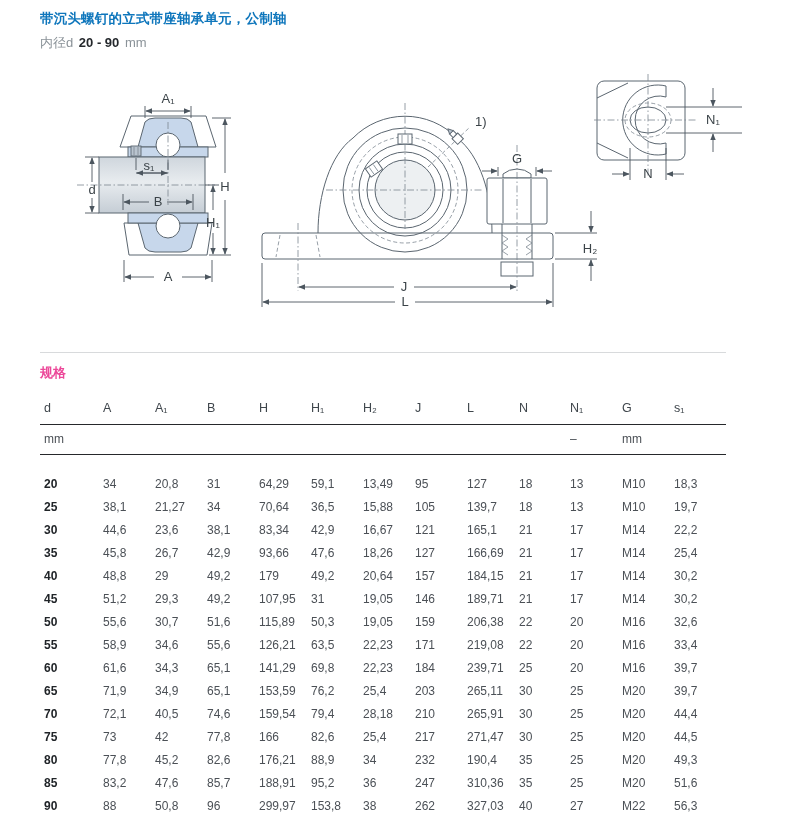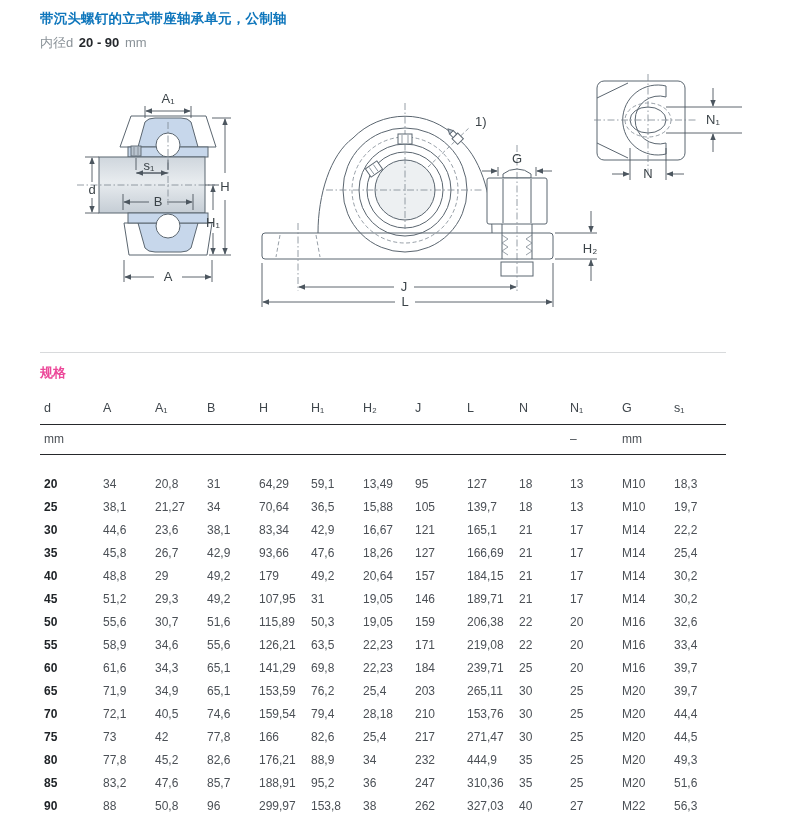--- a/index.html
+++ b/index.html
@@ -400,21 +400,21 @@
       </div>
       <div class="trow">
         <div class="dcell">70</div>
         <div class="cell">72,1</div>
         <div class="cell">40,5</div>
         <div class="cell">74,6</div>
         <div class="cell">159,54</div>
         <div class="cell">79,4</div>
         <div class="cell">28,18</div>
         <div class="cell">210</div>
-        <div class="cell">153,76</div>
+        <div class="cell">265,91</div>
         <div class="cell">30</div>
         <div class="cell">25</div>
         <div class="cell">M20</div>
         <div class="cell">44,4</div>
       </div>
       <div class="trow">
         <div class="dcell">75</div>
         <div class="cell">73</div>
         <div class="cell">42</div>
         <div class="cell">77,8</div>
@@ -430,21 +430,21 @@
       </div>
       <div class="trow">
         <div class="dcell">80</div>
         <div class="cell">77,8</div>
         <div class="cell">45,2</div>
         <div class="cell">82,6</div>
         <div class="cell">176,21</div>
         <div class="cell">88,9</div>
         <div class="cell">34</div>
         <div class="cell">232</div>
-        <div class="cell">444,9</div>
+        <div class="cell">190,4</div>
         <div class="cell">35</div>
         <div class="cell">25</div>
         <div class="cell">M20</div>
         <div class="cell">49,3</div>
       </div>
       <div class="trow">
         <div class="dcell">85</div>
         <div class="cell">83,2</div>
         <div class="cell">47,6</div>
         <div class="cell">85,7</div>

